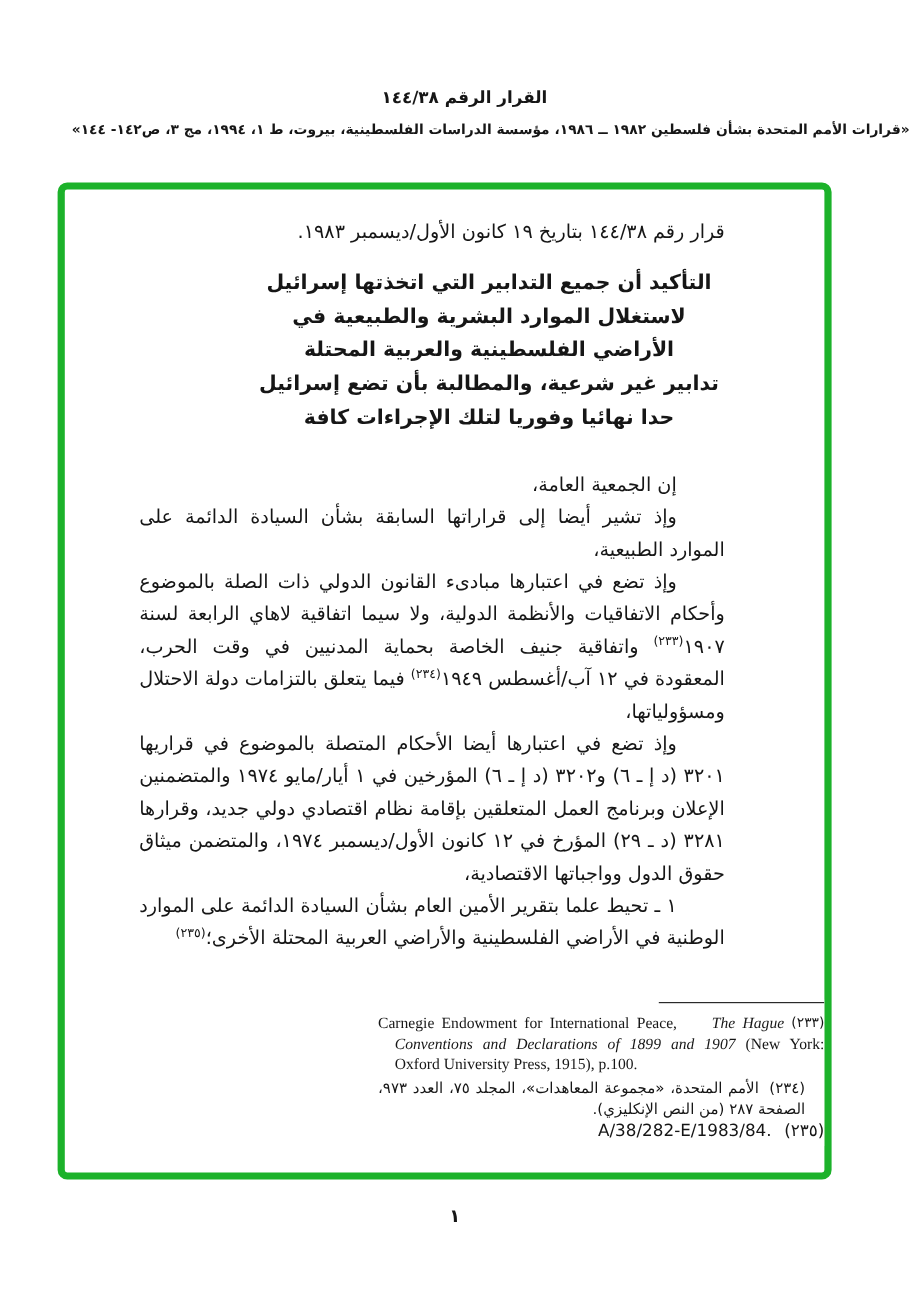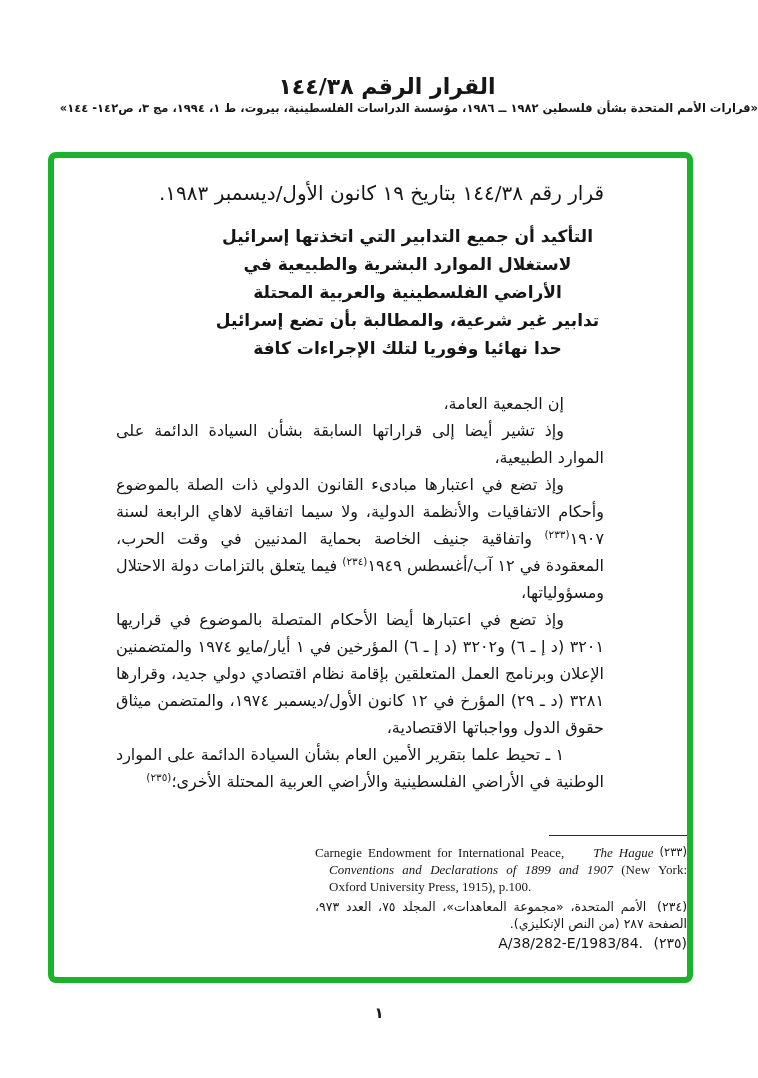--- a/index.html
+++ b/index.html
@@ -2,34 +2,34 @@
 <html><head>
 <meta charset="utf-8">
 <style>
   html,body{margin:0;padding:0;}
   body{
     width:758px;height:1078px;position:relative;background:#ffffff;
     font-family:"DejaVu Sans",sans-serif;color:#161616;overflow:hidden;
   }
   .header-title{
     position:absolute;top:74px;left:16px;right:0;text-align:center;
-    direction:rtl;font-size:22px;font-weight:bold;letter-spacing:0.2px;
+    direction:rtl;font-size:14px;font-weight:bold;letter-spacing:0.2px;
   }
   .header-sub{
     position:absolute;top:101px;left:0;right:0;text-align:right;
     direction:rtl;font-size:11.5px;font-weight:bold;white-space:nowrap;
   }
   .green-box{
     position:absolute;left:48px;top:152px;width:645px;height:831px;
     box-sizing:border-box;border:6px solid #1cb22a;border-radius:8px;
     background:#fff;overflow:hidden;
   }
   .box-body{direction:rtl;padding:14px 83px 0 62px;}
   .date-line{
-    font-size:20px;line-height:26px;text-align:right;margin:8px 0 16px 0;
+    font-size:16px;line-height:26px;text-align:right;margin:8px 0 16px 0;
   }
   .title-block{
     text-align:center;font-weight:bold;font-size:17px;line-height:28px;
     padding-left:95px;margin-bottom:28px;
   }
   .body-paragraph{
     font-size:16px;line-height:27px;text-align:justify;margin:0;
     text-indent:40px;
   }
   .body-paragraph .b{font-weight:normal;}
@@ -45,21 +45,21 @@
     font-family:"Liberation Serif",serif;font-size:13px;line-height:17px;
     padding-left:14px;text-indent:-14px;
   }
   .fn-en .fn-marker{
     float:right;font-family:"DejaVu Sans",sans-serif;font-size:11.5px;
     padding-left:6px;text-indent:0;
   }
   .fn-en .it{font-style:italic;margin-left:23px;}
   .fn-ar{
     direction:rtl;text-align:justify;font-size:12.5px;line-height:17px;
-    padding-right:0;
+    padding-right:16px;
   }
   .fn-ar .fn-marker{padding-left:4px;}
   .fn-doc{direction:rtl;text-align:right;font-size:14px;line-height:17px;}
   .fn-doc .fn-marker{padding-left:6px;}
   .page-number{
     position:absolute;top:1004px;left:0;right:0;text-align:center;
     font-size:15px;font-weight:bold;
   }
 </style>
 </head>

